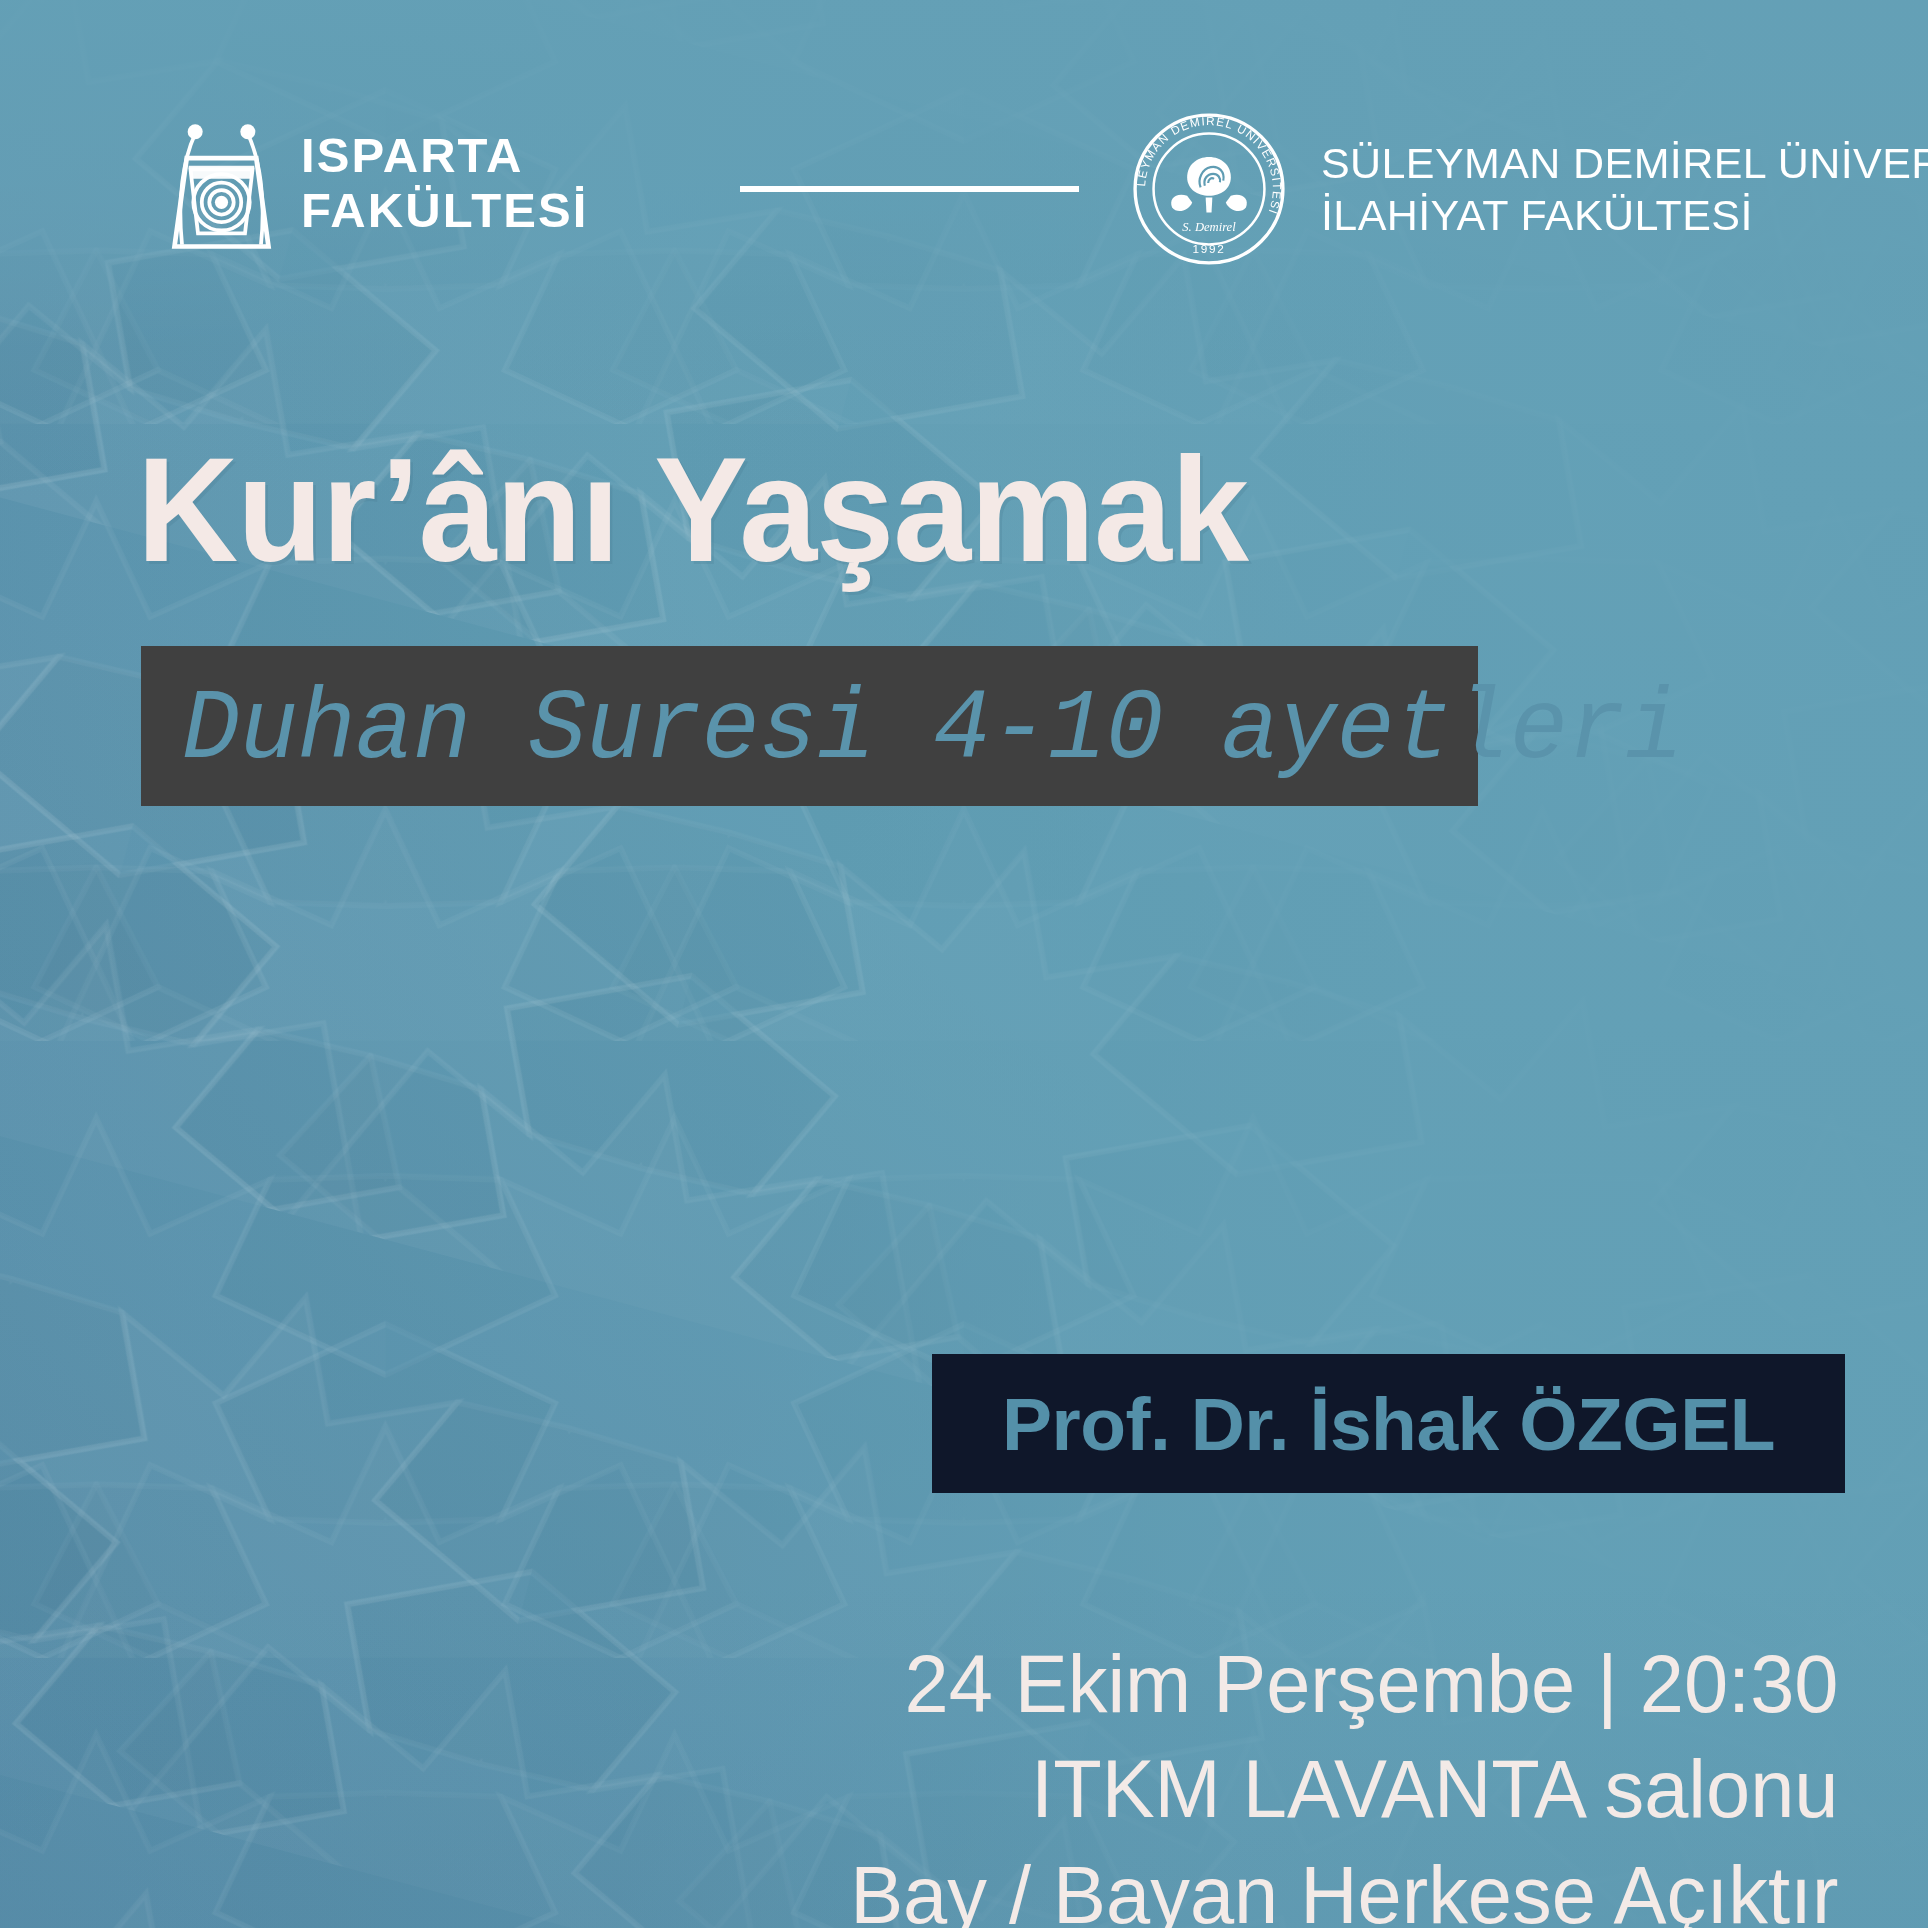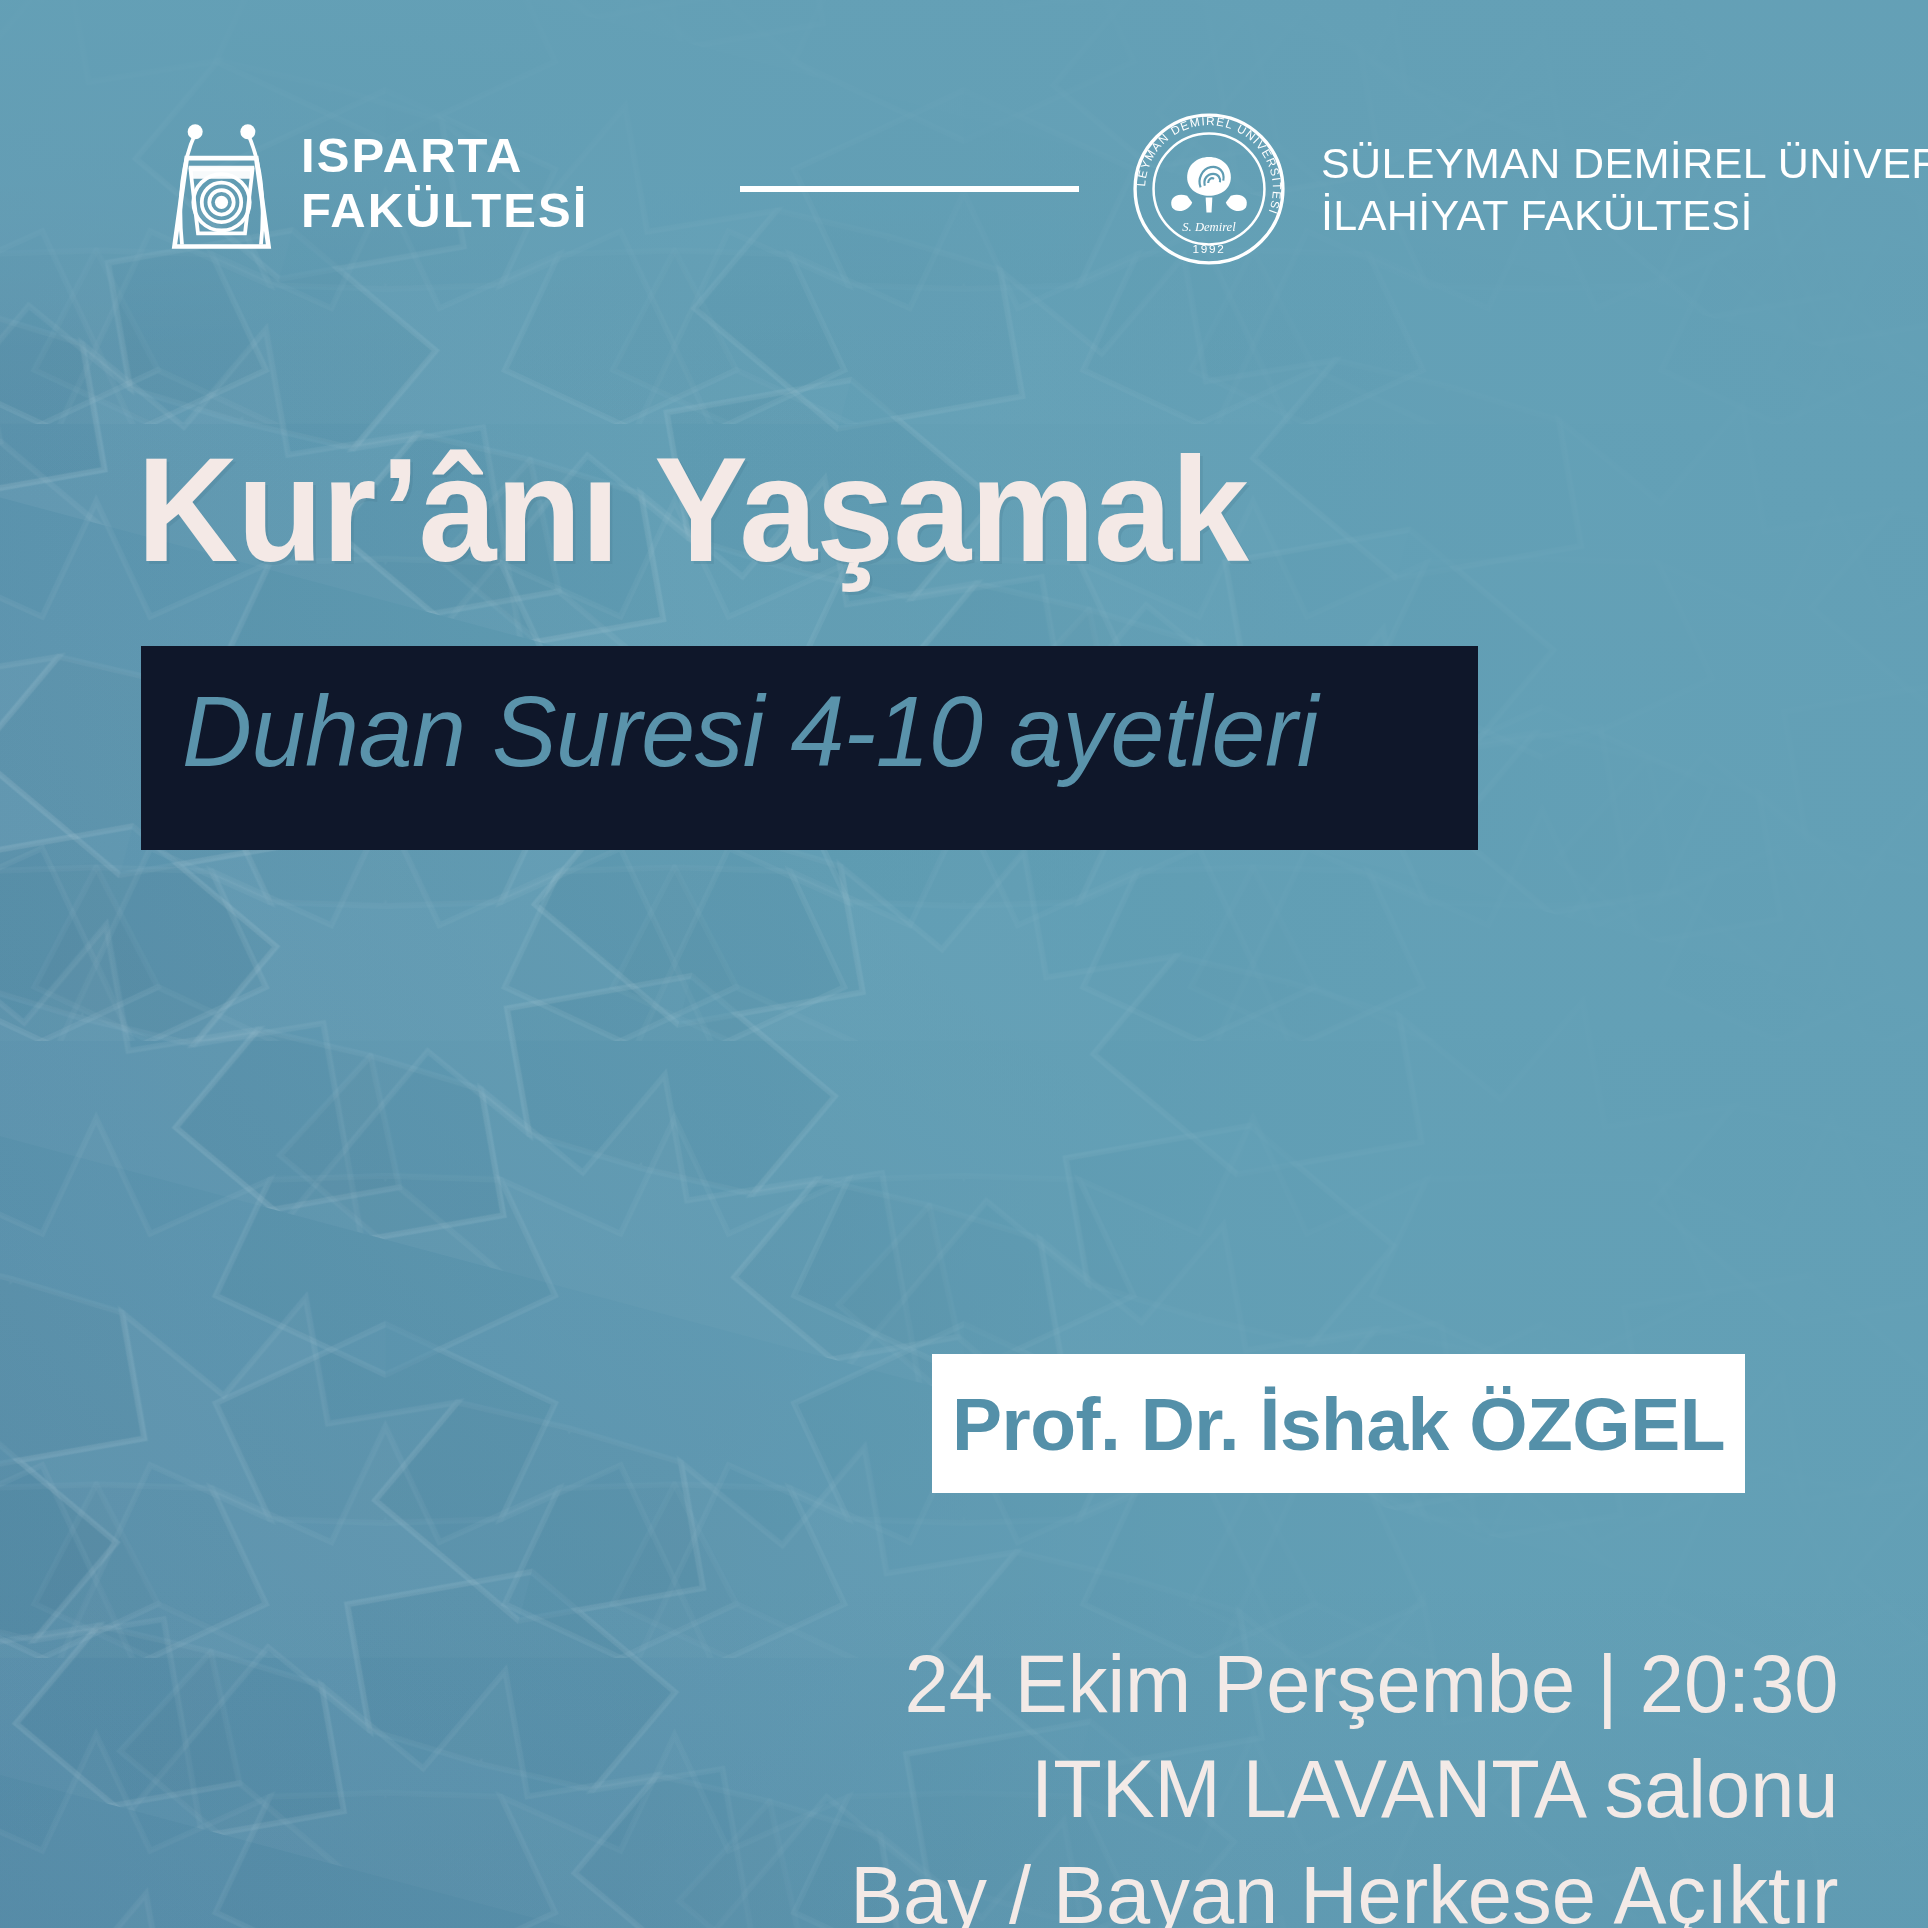--- a/index.html
+++ b/index.html
@@ -118,44 +118,45 @@
     transform-origin: left top;
     text-shadow: 2.8px 2.8px 0 rgba(70,120,140,0.22);
   }
 
   
   .subtitle-band {
     position: absolute;
     left: 141px;
     top: 646px;
     width: 1337px;
-    height: 204px;
-    background: #0f172a;
+    height: 160px;
+    background: #404040;
+    font-family: Liberation Mono, monospace;
   }
   .subtitle-text {
     position: absolute;
     left: 41px;
     top: 28px;
     font-size: 100px;
     font-style: italic;
     color: #5a93ab;
     letter-spacing: -0.5px;
     white-space: nowrap;
     transform: scaleX(0.97);
     transform-origin: left top;
   }
 
   
   .speaker-band {
     position: absolute;
     left: 932px;
     top: 1354px;
-    width: 813px;
+    width: 913px;
     height: 139px;
-    background: #ffffff;
+    background: #0f172a;
   }
   .speaker-text {
     position: absolute;
     inset: 0;
     display: flex;
     align-items: center;
     justify-content: center;
     font-size: 75px;
     font-weight: bold;
     color: #5490a9;

